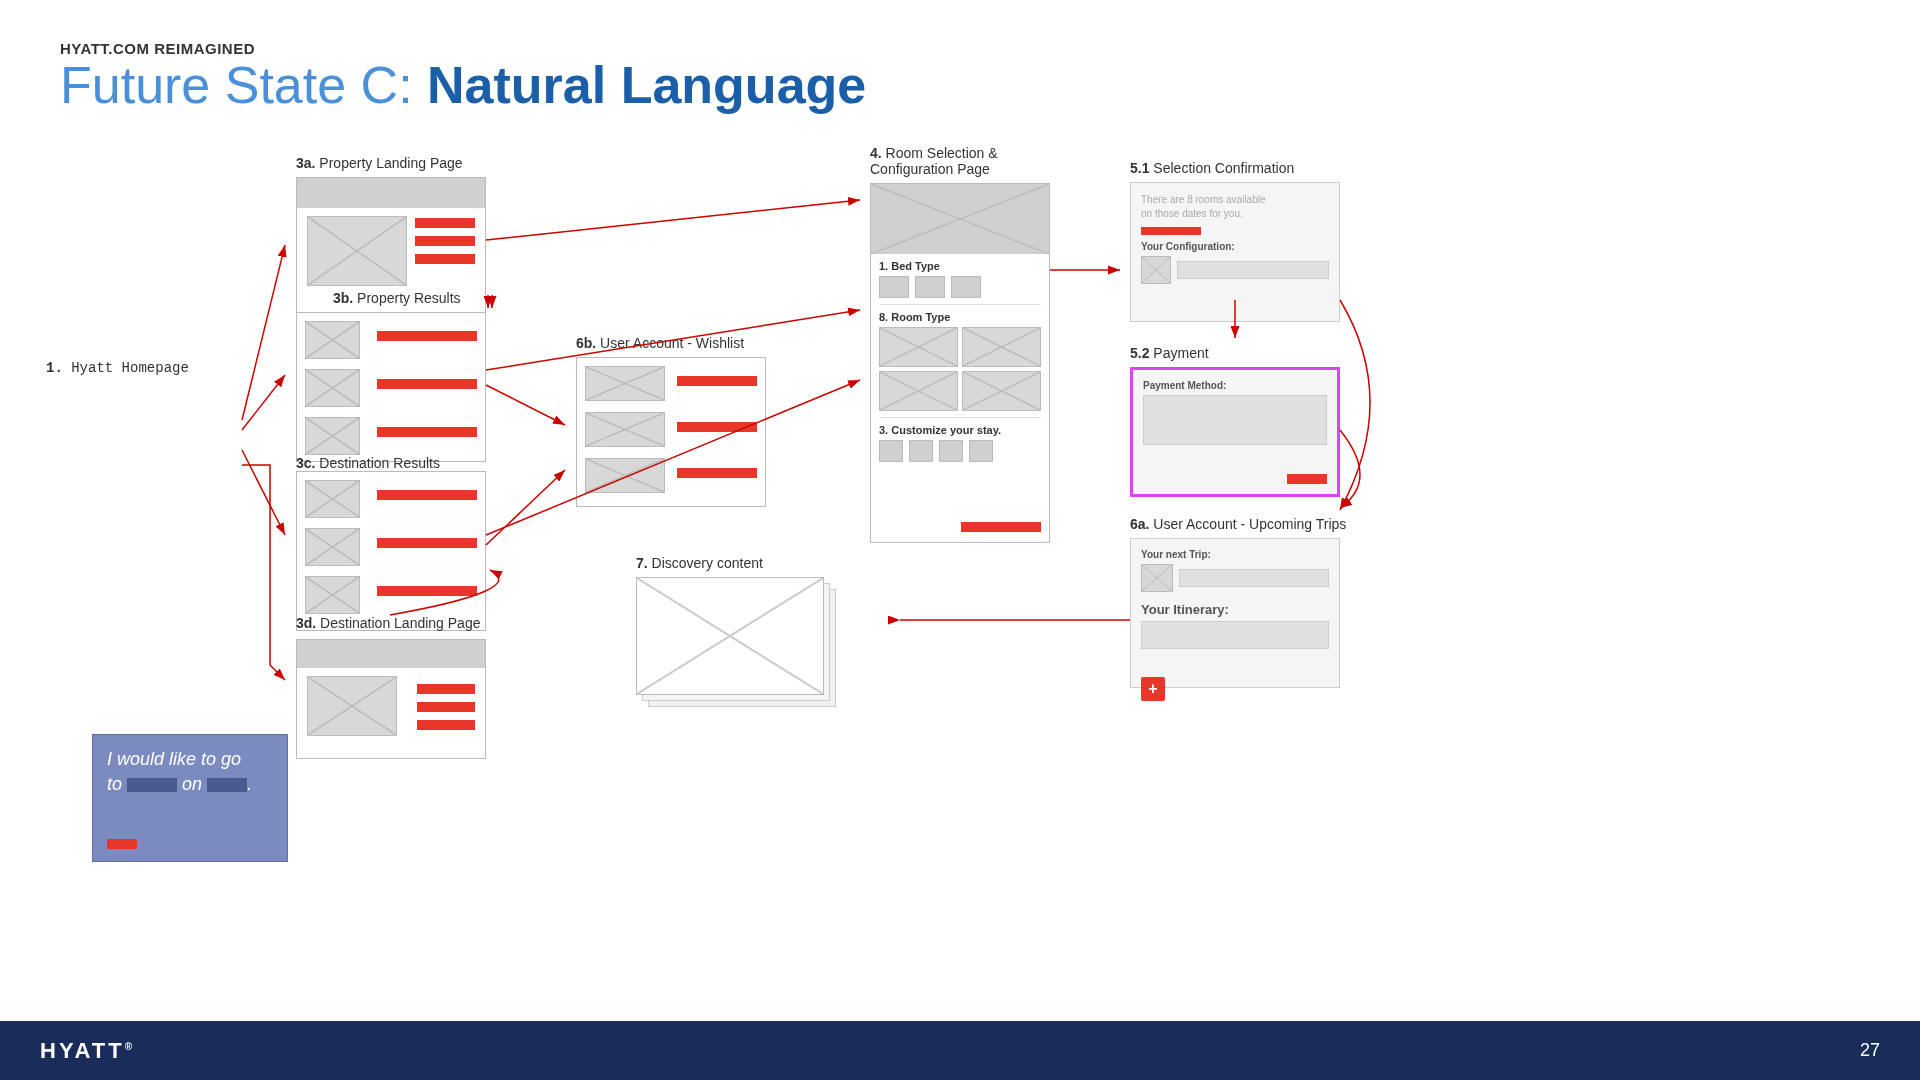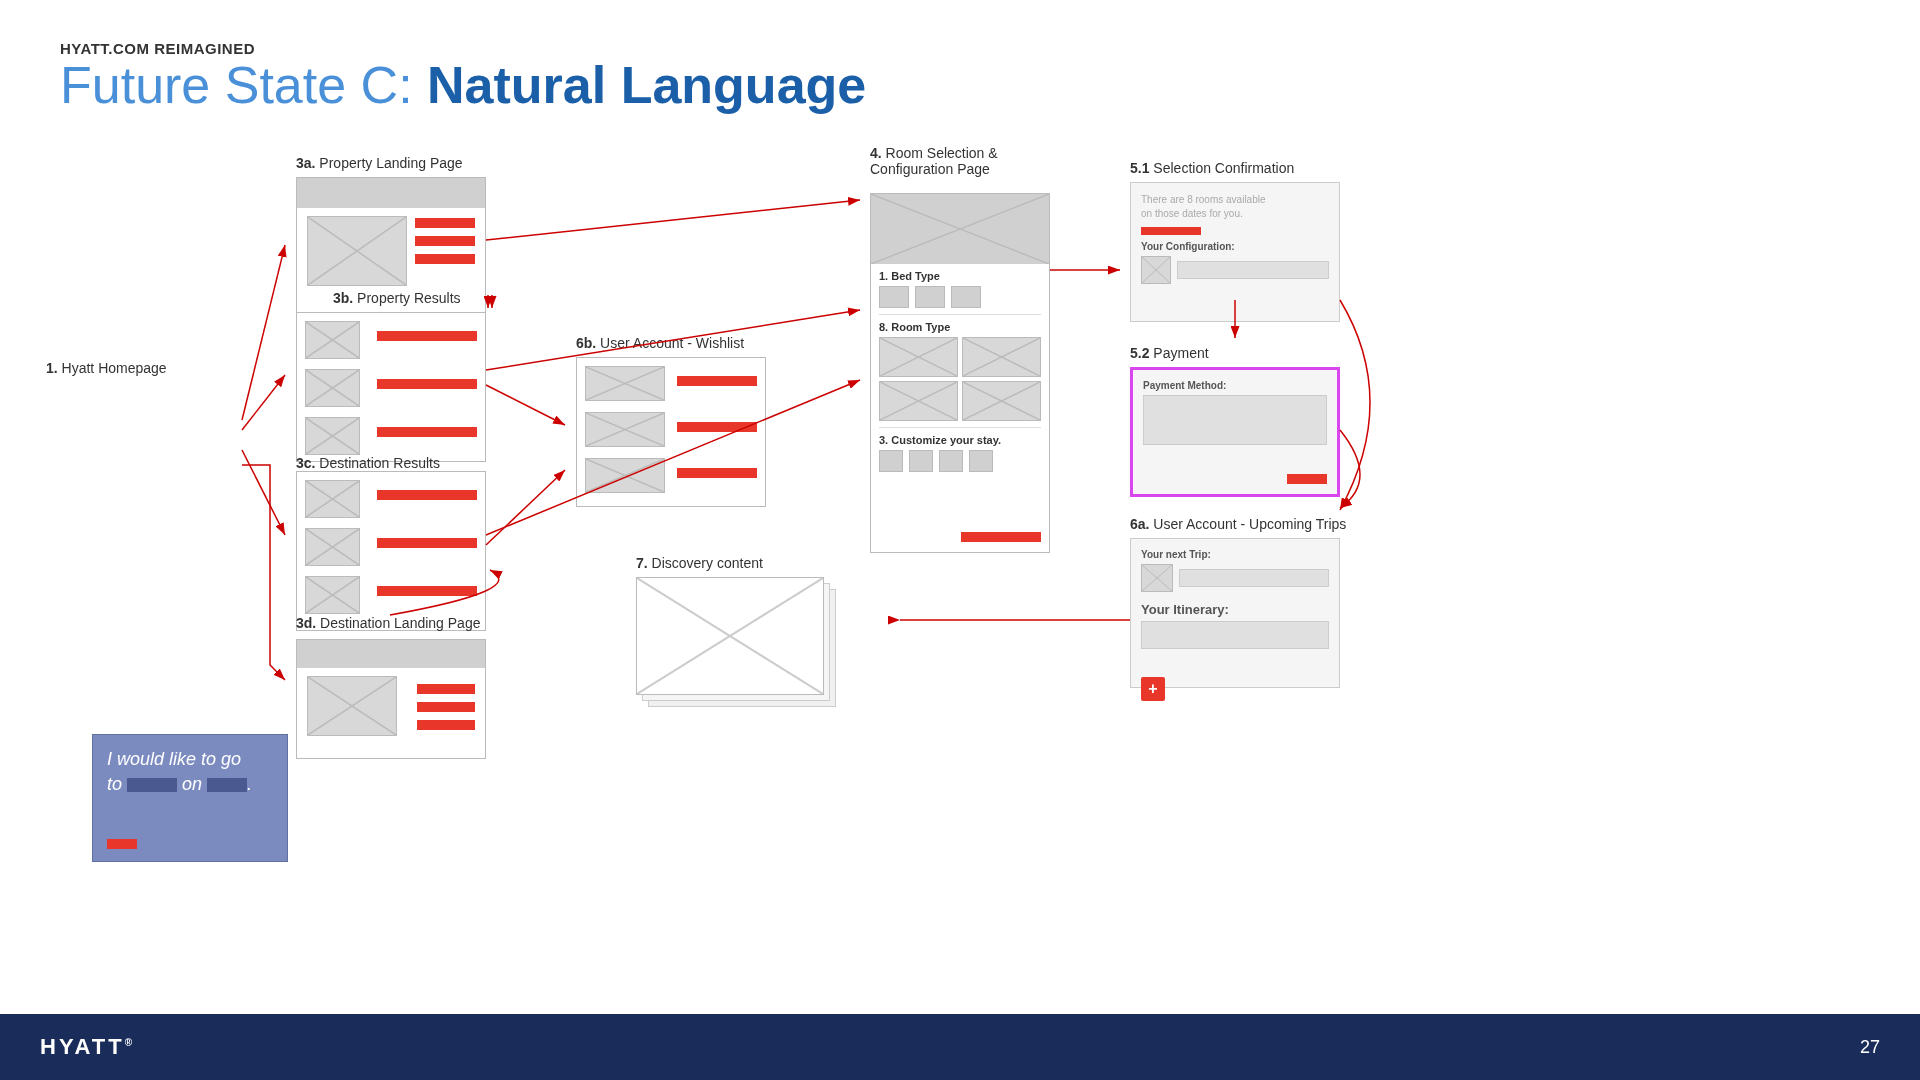--- a/index.html
+++ b/index.html
@@ -35,21 +35,21 @@
       font-weight: 700;
       color: #1a5fa8;
     }
 
     
     .footer {
       position: absolute;
       bottom: 0;
       left: 0;
       right: 0;
-      height: 66px;
+      height: 59px;
       background: #1a2d5a;
       display: flex;
       align-items: center;
       justify-content: space-between;
       padding: 0 40px;
     }
     .footer-logo {
       color: white;
       font-size: 22px;
       font-weight: 700;
@@ -132,21 +132,21 @@
 </div>
 
 <div class="footer">
   <div class="footer-logo">
     <span>HYATT</span><sup style="font-size:10px">®</sup>
   </div>
   <div class="footer-page">27</div>
 </div>
 
 <div style="position:absolute; left:46px; top:360px;">
-  <div class="node-label" style="position:relative; margin-bottom:6px;"><span class="num">1.</span> Hyatt Homepage</div>
+  <div class="node-label" style="position:relative; margin-bottom:6px;font-family:Liberation Mono, monospace;"><span class="num">1.</span> Hyatt Homepage</div>
   <div class="homepage-box">
     <div class="homepage-text">
       <em><span>I would like to go</span><br>
       <span>to <span class="homepage-fill-word"></span> on <span class="homepage-fill-word2"></span>.</span></em>
     </div>
     <div class="homepage-red-bar"></div>
   </div>
 </div>
 
 <div style="position:absolute; left:296px; top:155px;">
@@ -255,21 +255,21 @@
     <div style="position:absolute; left:0px; top:0px; width:188px; height:118px; background:#fff; border:1px solid #bbb;">
       <svg width="100%" height="100%">
           <line x1="0" y1="0" x2="100%" y2="100%" stroke="#ccc" stroke-width="2"></line>
           <line x1="100%" y1="0" x2="0" y2="100%" stroke="#ccc" stroke-width="2"></line>
         </svg>
     </div>
   </div>
 </div>
 
 <div style="position:absolute; left:870px; top:145px;">
-  <div class="node-label" style="position:relative; margin-bottom:16px; max-width:180px;"><span class="num">4.</span> Room Selection &amp;<br>Configuration Page</div>
+  <div class="node-label" style="position:relative; margin-bottom:6px; max-width:180px;"><span class="num">4.</span> Room Selection &amp;<br>Configuration Page</div>
   <div style="position:relative; width:180px; height:360px; background:#fff; border:1px solid #bbb;">
 
     <div style="background:#d0d0d0; width:100%; height:70px; position:relative;">
       <svg width="100%" height="100%">
           <line x1="0" y1="0" x2="100%" y2="100%" stroke="#bbb" stroke-width="1.5"></line>
           <line x1="100%" y1="0" x2="0" y2="100%" stroke="#bbb" stroke-width="1.5"></line>
         </svg>
     </div>
 
     <div style="padding: 6px 8px 0 8px;">

